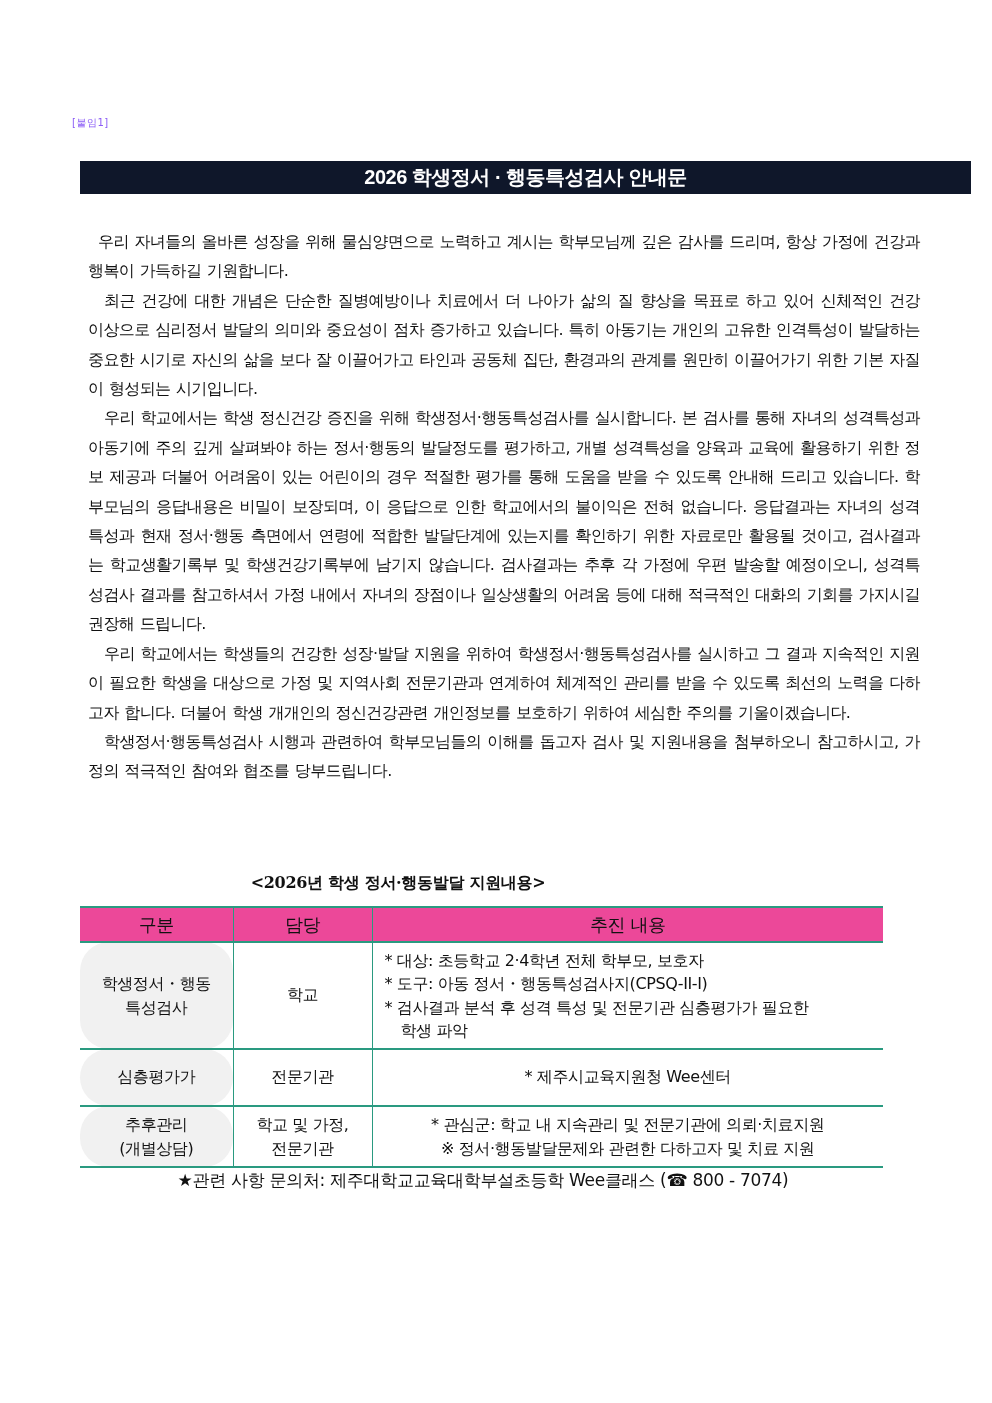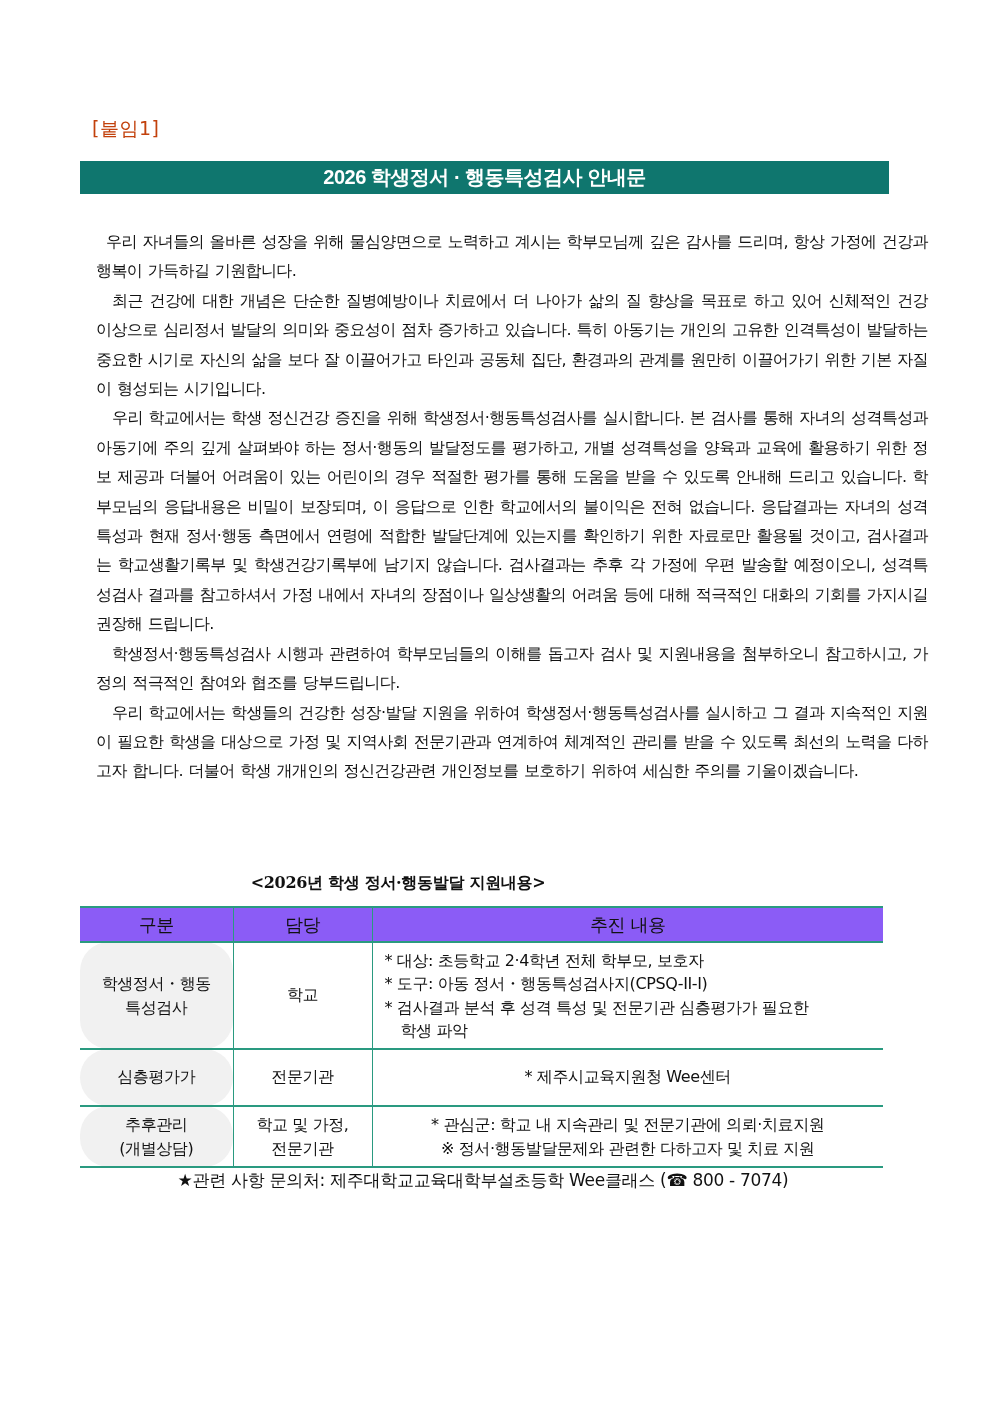--- a/index.html
+++ b/index.html
@@ -2,34 +2,34 @@
 <html><head>
   <meta charset="utf-8">
   <style>
     html, body { margin: 0; padding: 0; background: #ffffff; }
     body {
       width: 992px; height: 1403px; position: relative; overflow: hidden;
       font-family: "DejaVu Sans", "Liberation Sans", sans-serif;
       color: #111;
     }
     .attach-label {
-      position: absolute; left: 92px; top: 116px;
-      font-size: 19px; letter-spacing: 0.5px; color: #c2410c;
+      position: absolute; left: 72px; top: 116px;
+      font-size: 10px; letter-spacing: 0.5px; color: #8b5cf6;
     }
     .title-banner {
-      position: absolute; left: 80px; top: 161px; width: 809px; height: 33px;
-      background: #0f766e;
+      position: absolute; left: 80px; top: 161px; width: 891px; height: 33px;
+      background: #0f172a;
       display: flex; align-items: center; justify-content: center;
     }
     .title-banner span {
       color: #ffffff; font-weight: bold; font-size: 20px; letter-spacing: -0.5px;
       font-family: "Liberation Sans", "DejaVu Sans", sans-serif;
     }
     .body-text {
-      position: absolute; left: 96px; top: 227px; width: 832px;
+      position: absolute; left: 88px; top: 227px; width: 832px;
       font-size: 16px; line-height: 29.4px; text-align: justify;
       letter-spacing: -0.6px; word-spacing: 1px;
     }
     .body-text p { margin: 0; text-indent: 16px; }
     .body-text p.first { text-indent: 10px; }
     .caption {
       position: absolute; left: 0; width: 796px; top: 873px;
       text-align: center; font-size: 16px; font-weight: bold;
       font-family: "DejaVu Serif", "Liberation Serif", serif; letter-spacing: -0.3px;
     }
@@ -38,21 +38,21 @@
       border-collapse: collapse; font-size: 16px; letter-spacing: -0.4px;
     }
     table.support th, table.support td {
       border-top: 2px solid #2a9a80; border-bottom: 2px solid #2a9a80;
       border-left: 1.5px solid #2a9a80; border-right: 1.5px solid #2a9a80;
       text-align: center; vertical-align: middle; padding: 0 6px;
     }
     table.support tr > *:first-child { border-left: none; }
     table.support tr > *:last-child { border-right: none; }
     table.support th {
-      background: #8b5cf6; font-weight: normal; font-size: 18px; height: 33px; margin-left: 31px;
+      background: #ec4899; font-weight: normal; font-size: 18px; height: 33px; margin-left: 31px;
     }
     table.support td.cat { background: #f1f1f1; border-radius: 29px; }
     table.support td.left { text-align: left; padding-left: 12px; line-height: 23.5px; }
     table.support td.multi { line-height: 23.5px; }
     .bullet-line { display: block; }
     .bullet-line.cont { padding-left: 16px; }
     .footer-contact {
       position: absolute; left: 0; width: 966px; top: 1169px;
       text-align: center; font-size: 17px; letter-spacing: -0.3px;
     }
@@ -63,22 +63,22 @@
 <div class="attach-label">[붙임1]</div>
 
 <div class="title-banner">
   <span>2026 학생정서 · 행동특성검사 안내문</span>
 </div>
 
 <div class="body-text">
   <p class="first">우리 자녀들의 올바른 성장을 위해 물심양면으로 노력하고 계시는 학부모님께 깊은 감사를 드리며, 항상 가정에 건강과 행복이 가득하길 기원합니다.</p>
   <p>최근 건강에 대한 개념은 단순한 질병예방이나 치료에서 더 나아가 삶의 질 향상을 목표로 하고 있어 신체적인 건강 이상으로 심리정서 발달의 의미와 중요성이 점차 증가하고 있습니다. 특히 아동기는 개인의 고유한 인격특성이 발달하는 중요한 시기로 자신의 삶을 보다 잘 이끌어가고 타인과 공동체 집단, 환경과의 관계를 원만히 이끌어가기 위한 기본 자질이 형성되는 시기입니다.</p>
   <p>우리 학교에서는 학생 정신건강 증진을 위해 학생정서·행동특성검사를 실시합니다. 본 검사를 통해 자녀의 성격특성과 아동기에 주의 깊게 살펴봐야 하는 정서·행동의 발달정도를 평가하고, 개별 성격특성을 양육과 교육에 활용하기 위한 정보 제공과 더불어 어려움이 있는 어린이의 경우 적절한 평가를 통해 도움을 받을 수 있도록 안내해 드리고 있습니다. 학부모님의 응답내용은 비밀이 보장되며, 이 응답으로 인한 학교에서의 불이익은 전혀 없습니다. 응답결과는 자녀의 성격특성과 현재 정서·행동 측면에서 연령에 적합한 발달단계에 있는지를 확인하기 위한 자료로만 활용될 것이고, 검사결과는 학교생활기록부 및 학생건강기록부에 남기지 않습니다. 검사결과는 추후 각 가정에 우편 발송할 예정이오니, 성격특성검사 결과를 참고하셔서 가정 내에서 자녀의 장점이나 일상생활의 어려움 등에 대해 적극적인 대화의 기회를 가지시길 권장해 드립니다.</p>
+  <p>우리 학교에서는 학생들의 건강한 성장·발달 지원을 위하여 학생정서·행동특성검사를 실시하고 그 결과 지속적인 지원이 필요한 학생을 대상으로 가정 및 지역사회 전문기관과 연계하여 체계적인 관리를 받을 수 있도록 최선의 노력을 다하고자 합니다. 더불어 학생 개개인의 정신건강관련 개인정보를 보호하기 위하여 세심한 주의를 기울이겠습니다.</p>
   <p>학생정서·행동특성검사 시행과 관련하여 학부모님들의 이해를 돕고자 검사 및 지원내용을 첨부하오니 참고하시고, 가정의 적극적인 참여와 협조를 당부드립니다.</p>
-  <p>우리 학교에서는 학생들의 건강한 성장·발달 지원을 위하여 학생정서·행동특성검사를 실시하고 그 결과 지속적인 지원이 필요한 학생을 대상으로 가정 및 지역사회 전문기관과 연계하여 체계적인 관리를 받을 수 있도록 최선의 노력을 다하고자 합니다. 더불어 학생 개개인의 정신건강관련 개인정보를 보호하기 위하여 세심한 주의를 기울이겠습니다.</p>
 </div>
 
 <div class="caption">&lt;2026년 학생 정서·행동발달 지원내용&gt;</div>
 
 <table class="support">
   <colgroup>
     <col style="width:153px">
     <col style="width:139px">
     <col style="width:511px">
   </colgroup>

